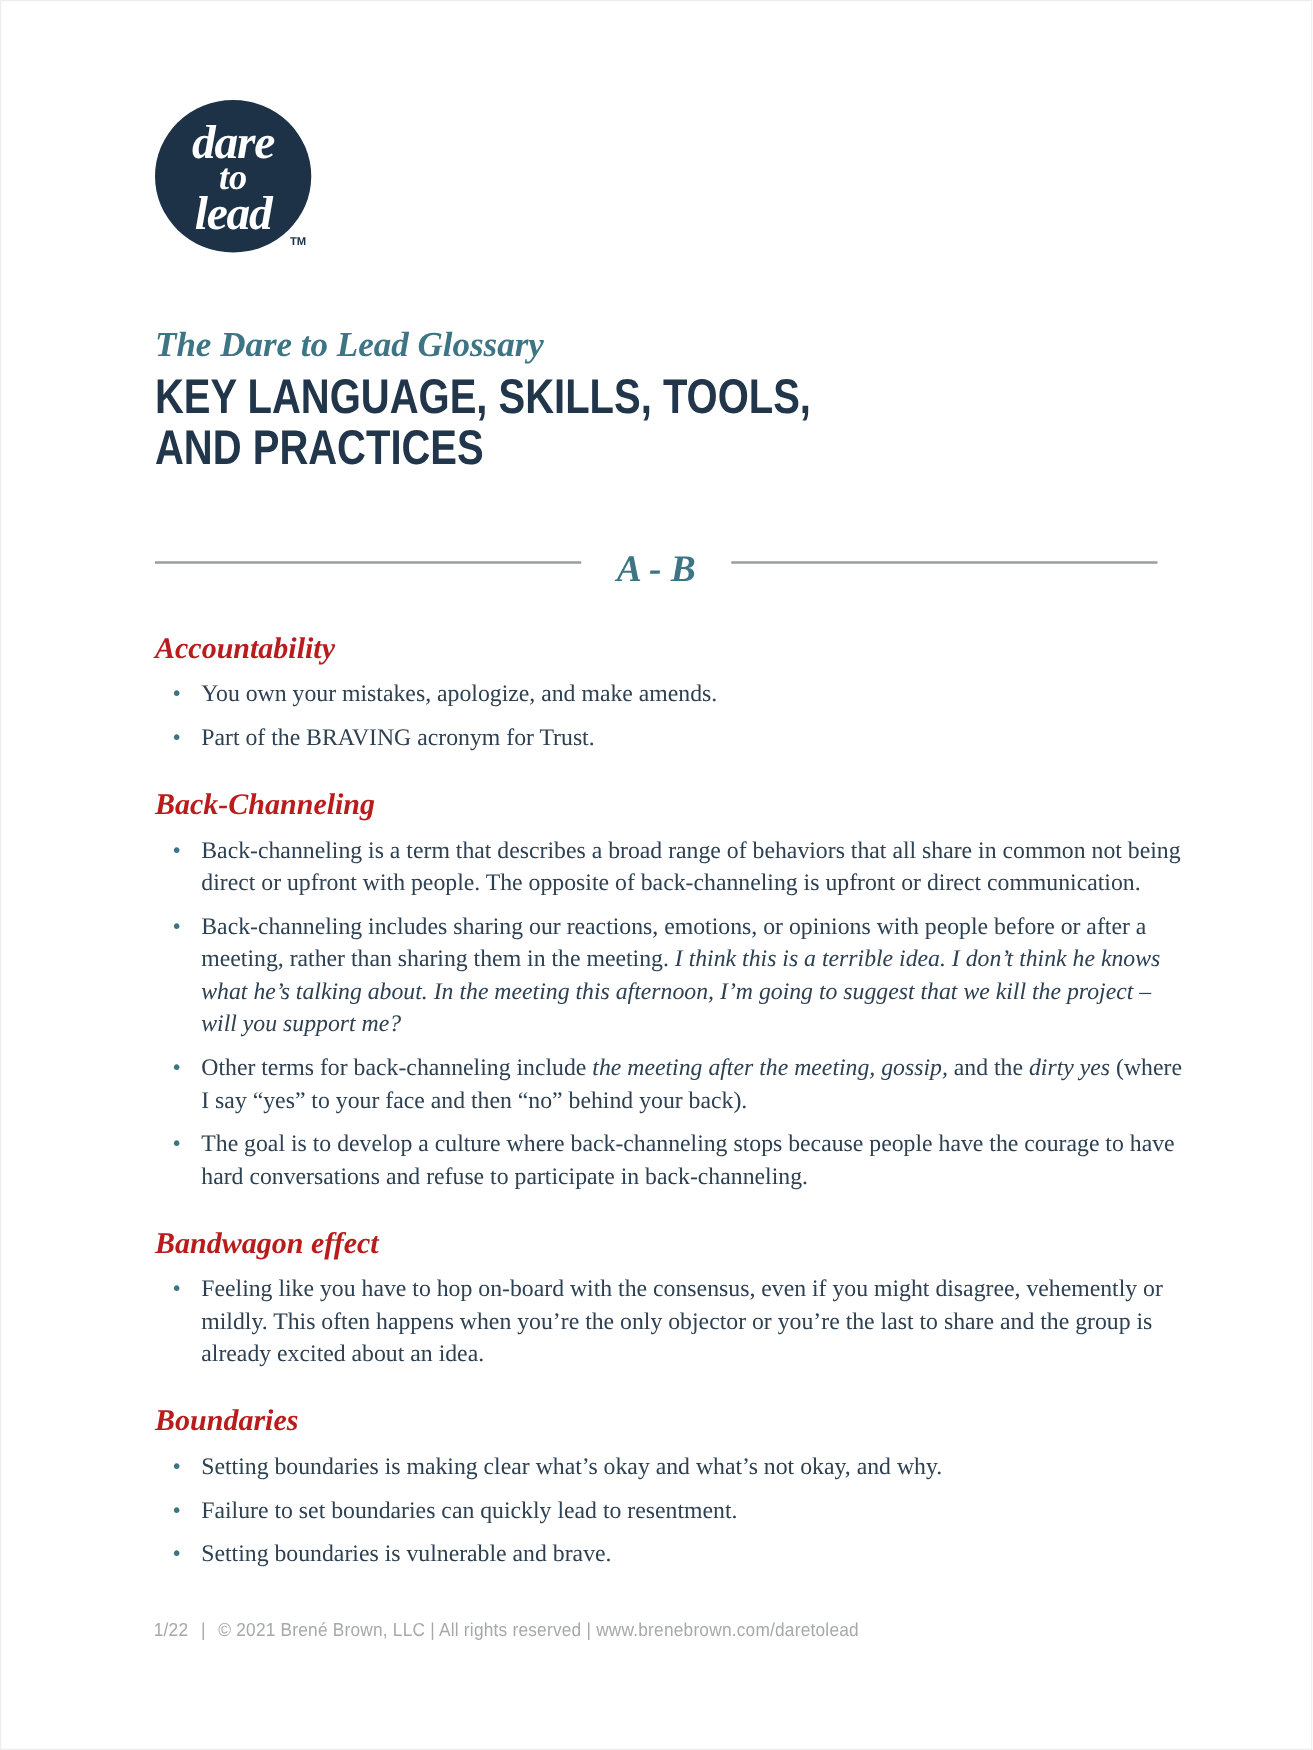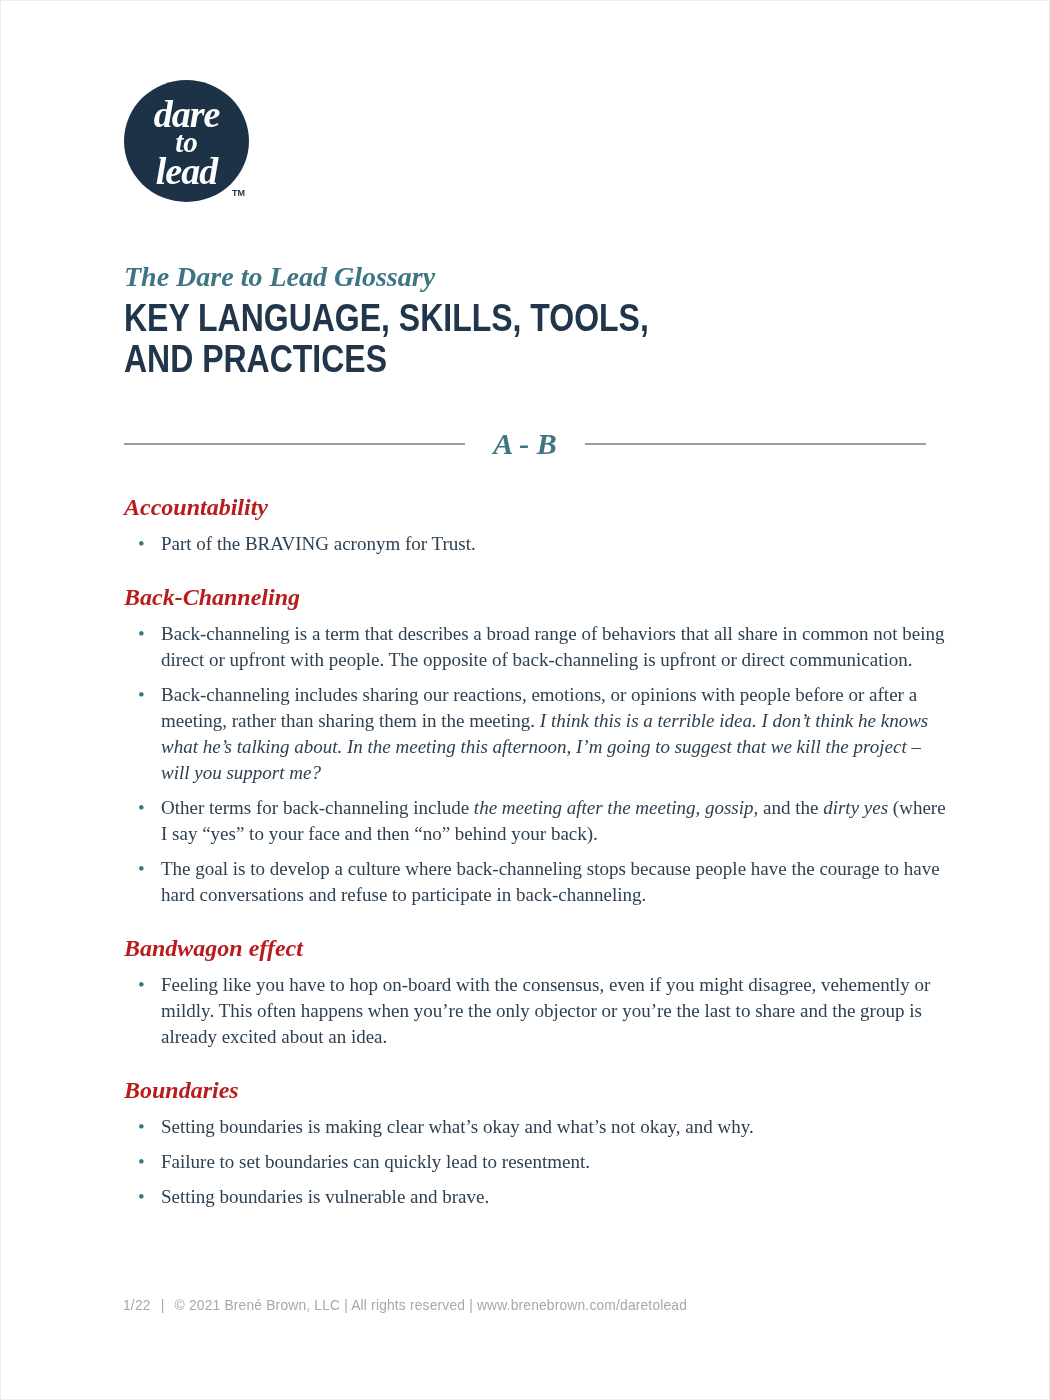--- a/index.html
+++ b/index.html
@@ -54,21 +54,21 @@
   .divider {
     margin-top: 48px;
     width: 802px;
     display: flex; align-items: center;
   }
   .rule { flex: 1; height: 2px; background: #9b9da0; }
   .divider-label {
     font-family: "Liberation Serif", serif;
     font-style: italic; font-weight: bold;
     font-size: 30px; color: #3d7585;
-    padding: 0 28px; white-space: nowrap;
+    padding: 0 28px; white-space: nowrap; margin-top: 12px;
   }
 
   
   .glossary h2 {
     margin: 26px 0 10px 0;
     font-family: "Liberation Serif", serif;
     font-style: italic; font-weight: bold;
     font-size: 24px; line-height: 28px;
     color: #b91c1c;
   }
@@ -120,20 +120,21 @@
 
     <div class="divider">
       <span class="rule"></span>
       <span class="divider-label">A - B</span>
       <span class="rule"></span>
     </div>
 
     <main class="glossary" id="glossary">
         <h2>Accountability</h2>
         <ul>
+          <li><span class="run-normal">You own your mistakes, apologize, and make amends.</span></li>
           <li><span class="run-normal">Part of the BRAVING acronym for Trust.</span></li>
         </ul>
         <h2>Back-Channeling</h2>
         <ul>
           <li><span class="run-normal">Back-channeling is a term that describes a broad range of behaviors that all share in common not being direct or upfront with people. The opposite of back-channeling is upfront or direct communication.</span></li>
           <li><span class="run-normal">Back-channeling includes sharing our reactions, emotions, or opinions with people before or after a meeting, rather than sharing them in the meeting. </span><span class="run-italic">I think this is a terrible idea. I don’t think he knows what he’s talking about. In the meeting this afternoon, I’m going to suggest that we kill the project – will you support me?</span></li>
           <li><span class="run-normal">Other terms for back-channeling include </span><span class="run-italic">the meeting after the meeting, gossip,</span><span class="run-normal"> and the </span><span class="run-italic">dirty yes</span><span class="run-normal"> (where I say “yes” to your face and then “no” behind your back).</span></li>
           <li><span class="run-normal">The goal is to develop a culture where back-channeling stops because people have the courage to have hard conversations and refuse to participate in back-channeling.</span></li>
         </ul>
         <h2>Bandwagon effect</h2>

